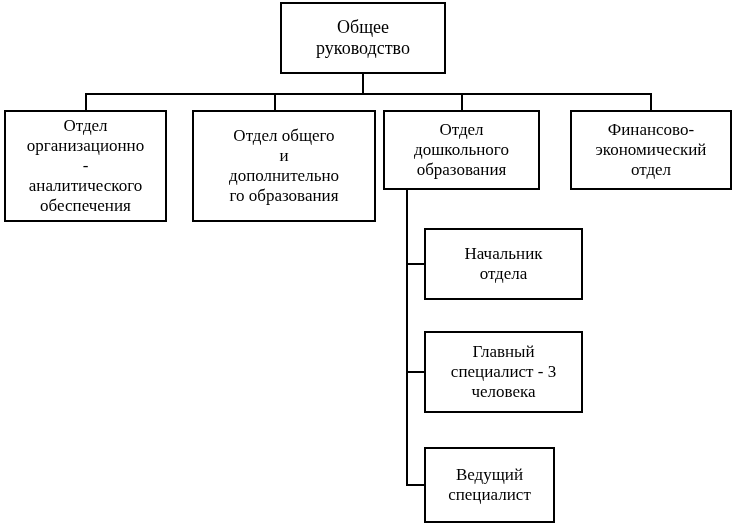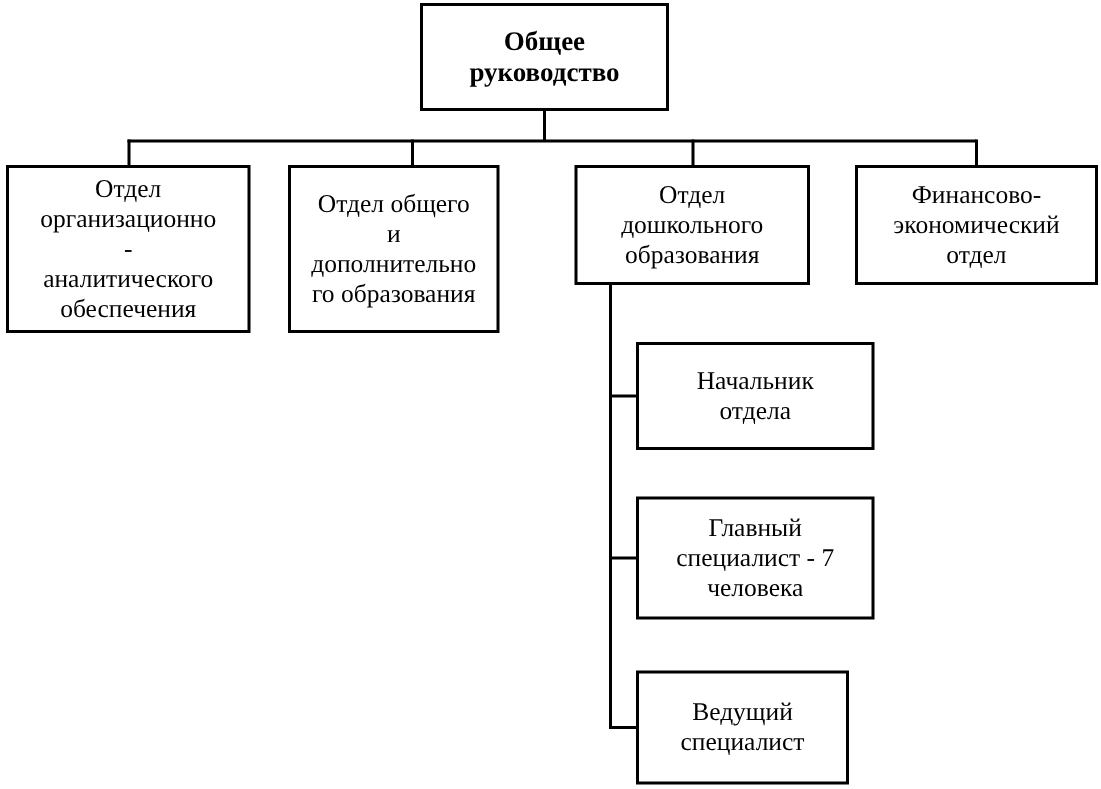--- a/index.html
+++ b/index.html
@@ -37,28 +37,28 @@
   }
   .line {
     position: absolute;
     background: #000000;
     z-index: 1;
   }
   .line.h { height: 2px; }
   .line.v { width: 2px; }
 
   
-  #n-top      { left: 280px; top: 2px;   width: 166px; height: 72px;  font-size: 18px; font-weight: bold; }
+  #n-top      { left: 280px; top: 2px;   width: 166px; height: 72px;  font-size: 18px; }
   #n-org      { left: 4px;   top: 110px; width: 163px; height: 112px; font-size: 17px; }
-  #n-gen      { left: 192px; top: 110px; width: 141px; height: 112px; font-size: 17px; }
+  #n-gen      { left: 192px; top: 110px; width: 184px; height: 112px; font-size: 17px; }
   #n-presch   { left: 383px; top: 110px; width: 157px; height: 80px;  font-size: 17px; }
   #n-fin      { left: 570px; top: 110px; width: 162px; height: 80px;  font-size: 17px; justify-content: center; }
   #n-head     { left: 424px; top: 228px; width: 159px; height: 72px;  font-size: 17px; font-family: Liberation Serif, serif; }
   #n-chief    { left: 424px; top: 331px; width: 159px; height: 82px;  font-size: 17px; }
-  #n-lead     { left: 424px; top: 447px; width: 142px; height: 76px;  font-size: 17px; }
+  #n-lead     { left: 424px; top: 447px; width: 131px; height: 76px;  font-size: 17px; }
 </style>
 </head>
 <body>
 
 <div id="canvas">
 
   <div class="line v" style="left:362px; top:74px; height:20px;"></div>
   <div class="line h" style="left:85px; top:93px; width:566px;"></div>
   <div class="line v" style="left:85px; top:93px; height:18px;"></div>
   <div class="line v" style="left:274px; top:93px; height:18px;"></div>
@@ -102,21 +102,21 @@
 отдел</span>
   </div>
 
   <div class="node" id="n-head">
     <span>Начальник
 отдела</span>
   </div>
 
   <div class="node" id="n-chief">
     <span>Главный
-специалист - 7
+специалист - 3
 человека</span>
   </div>
 
   <div class="node" id="n-lead">
     <span>Ведущий
 специалист</span>
   </div>
 
 </div>
 

